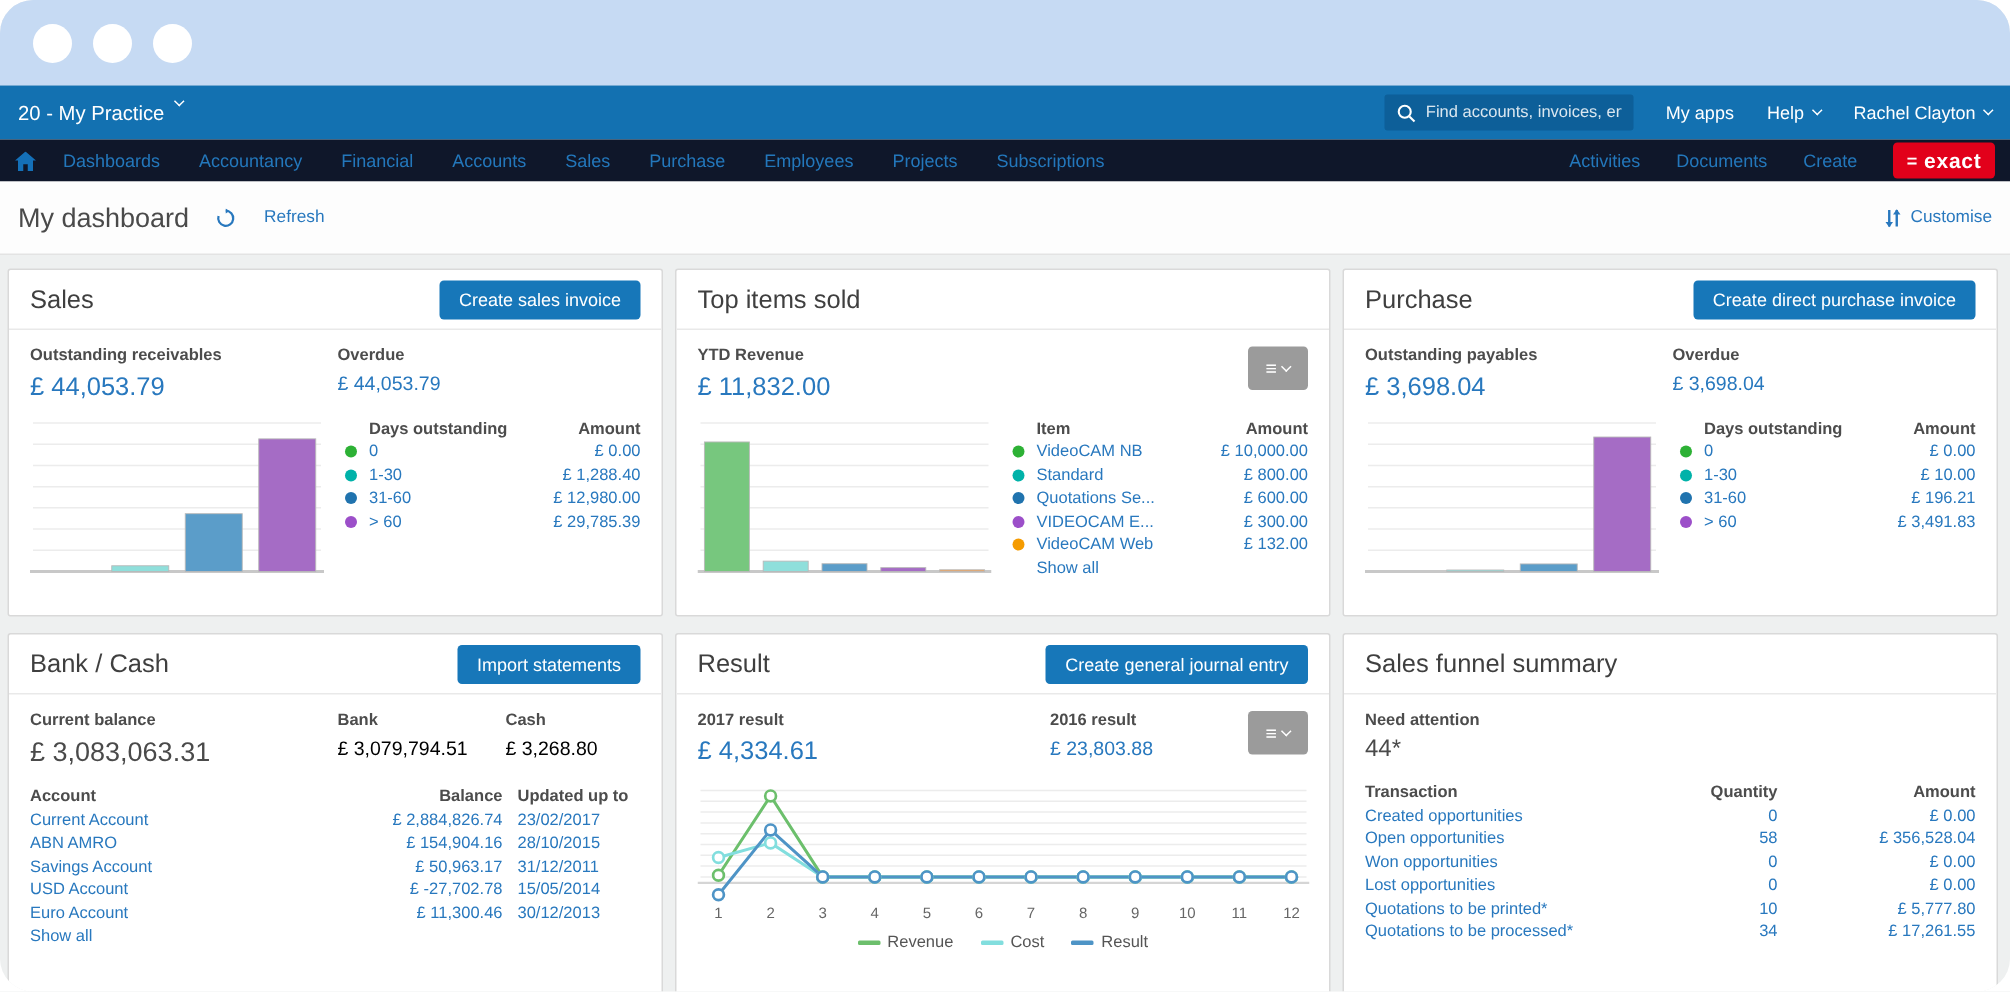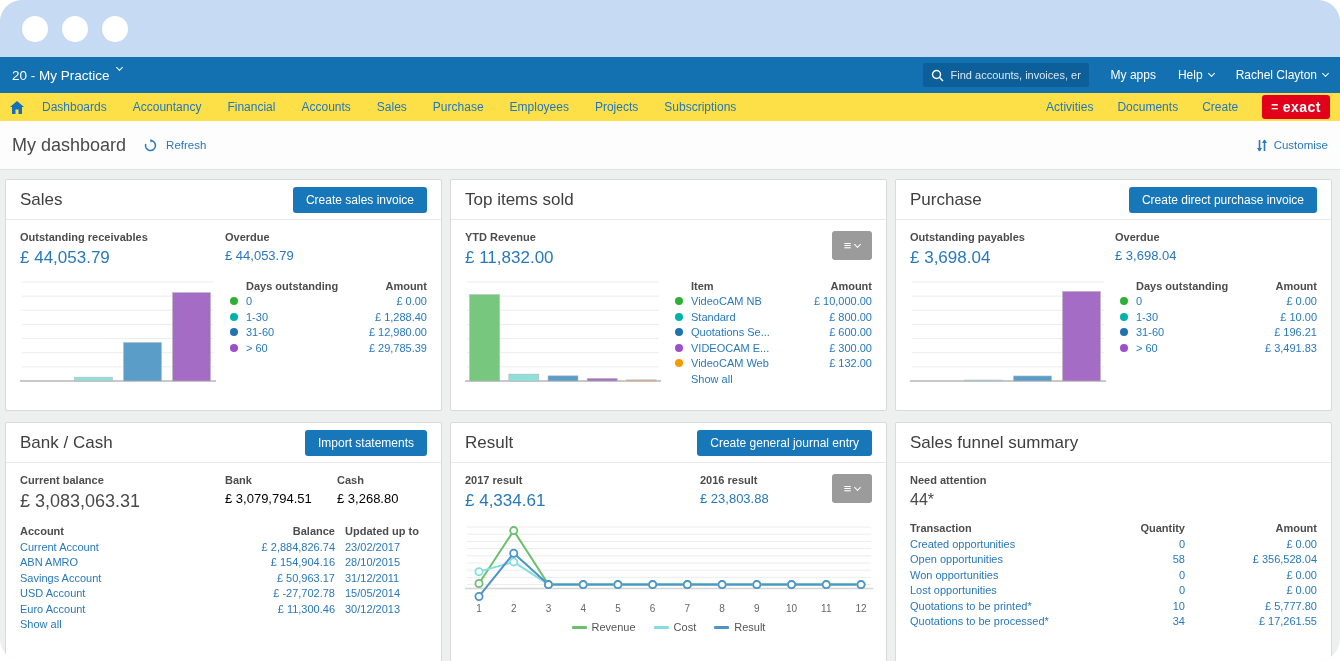--- a/index.html
+++ b/index.html
@@ -14,32 +14,32 @@
   .appbar { height:36px; background:#1371b1; display:flex; align-items:center; color:#fff; padding:0 12px; }
   .company { font-size:13.5px; display:flex; gap:7px; cursor:pointer; }
   .chev { width:5px; height:5px; border-right:1.4px solid currentColor; border-bottom:1.4px solid currentColor; transform:rotate(45deg); display:inline-block; margin-top:-3px; }
   .appbar-right { margin-left:auto; display:flex; align-items:center; gap:22px; }
   .searchbox { width:166px; height:24px; background:#0d5f99; border-radius:2px; display:flex; align-items:center; padding:0 8px; gap:7px; }
   .searchbox input { background:transparent; border:none; outline:none; color:#fff; font-size:11px; width:130px; font-family:"Liberation Sans",sans-serif; }
   .searchbox input::placeholder { color:rgba(255,255,255,.85); }
   .appbar-link { font-size:12px; display:flex; align-items:center; gap:6px; cursor:pointer; white-space:nowrap; }
 
   
-  .navbar { height:28px; background:#fde047; display:flex; align-items:center; padding:0 10px; }
+  .navbar { height:28px; background:#0f172a; display:flex; align-items:center; padding:0 10px; }
   .home { color:#1470b8; margin-right:18px; display:flex; }
   .navlinks { display:flex; gap:26px; }
   .navlink { font-size:12px; color:#2377bb; cursor:pointer; white-space:nowrap; }
   .nav-right { margin-left:auto; display:flex; gap:24px; align-items:center; }
   .exact-logo { background:#e2001a; color:#fff; font-weight:bold; font-size:14px; padding:4px 9px; border-radius:3px; letter-spacing:.5px; display:flex; align-items:center; gap:4px; }
   .exact-eq { font-size:12px; font-weight:bold; }
 
   
   .pagehead { height:49px; background:#fdfdfd; display:flex; align-items:center; padding:0 12px; border-bottom:1px solid #e3e3e3; }
   .page-title { font-size:18px; color:#4a4a4a; }
-  .refresh { margin-left:18px; display:flex; align-items:center; gap:9px; color:#2878be; font-size:11.5px; cursor:pointer; }
+  .refresh { margin-left:18px; display:flex; align-items:center; gap:19px; color:#2878be; font-size:11.5px; cursor:pointer; }
   .customise { margin-left:auto; display:flex; align-items:center; gap:6px; color:#2878be; font-size:11.5px; cursor:pointer; }
 
   
   .content { padding:9px 5px 0 5px; display:grid; grid-template-columns:437px 437px 437px; grid-template-rows:232px 260px; gap:11px 8px; }
   .card { background:#fff; border:1px solid #d9d9d9; border-radius:2px; overflow:hidden; display:flex; flex-direction:column; }
   .card-head { min-height:40px; display:flex; align-items:center; justify-content:space-between; padding:0 14px; border-bottom:1px solid #e9e9e9; }
   .card-title { font-size:17px; color:#3f3f3f; }
   .btn { background:#1777b9; color:#fff; border:none; font-size:12px; padding:6px 13px; border-radius:3px; cursor:pointer; font-family:"Liberation Sans",sans-serif; }
   .card-body { padding:11px 14px 8px 14px; flex:1; }
   .metrics { display:flex; margin-bottom:10px; }

